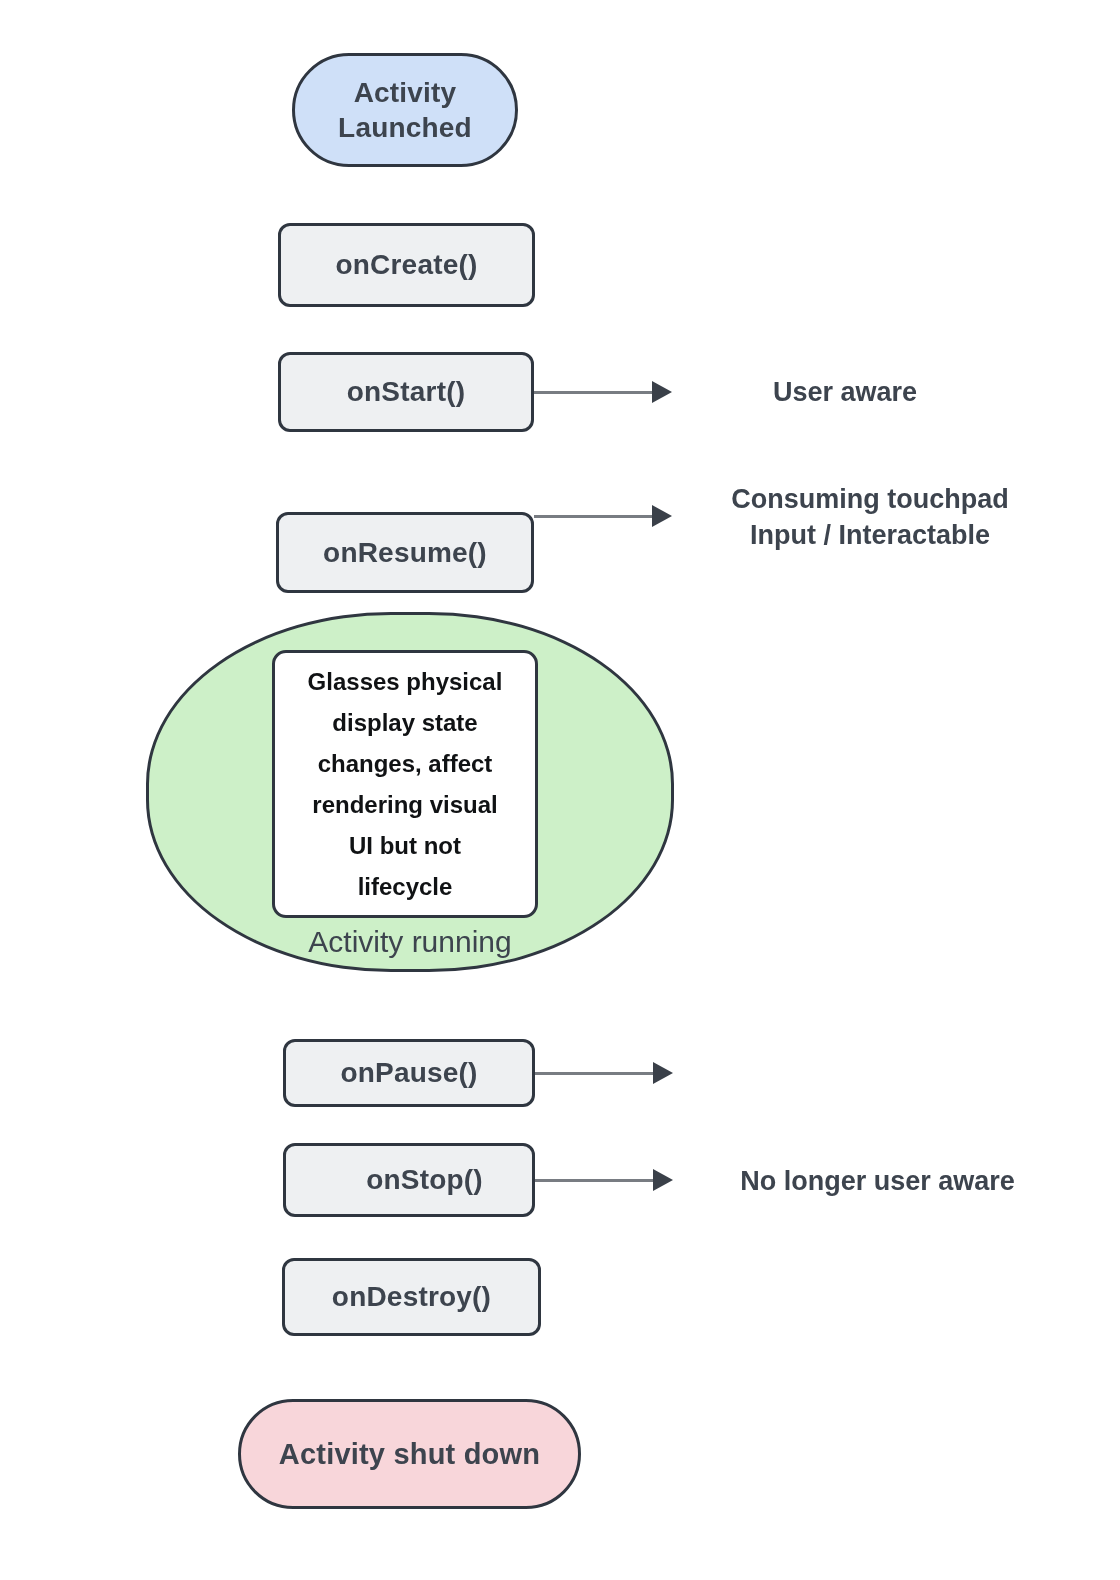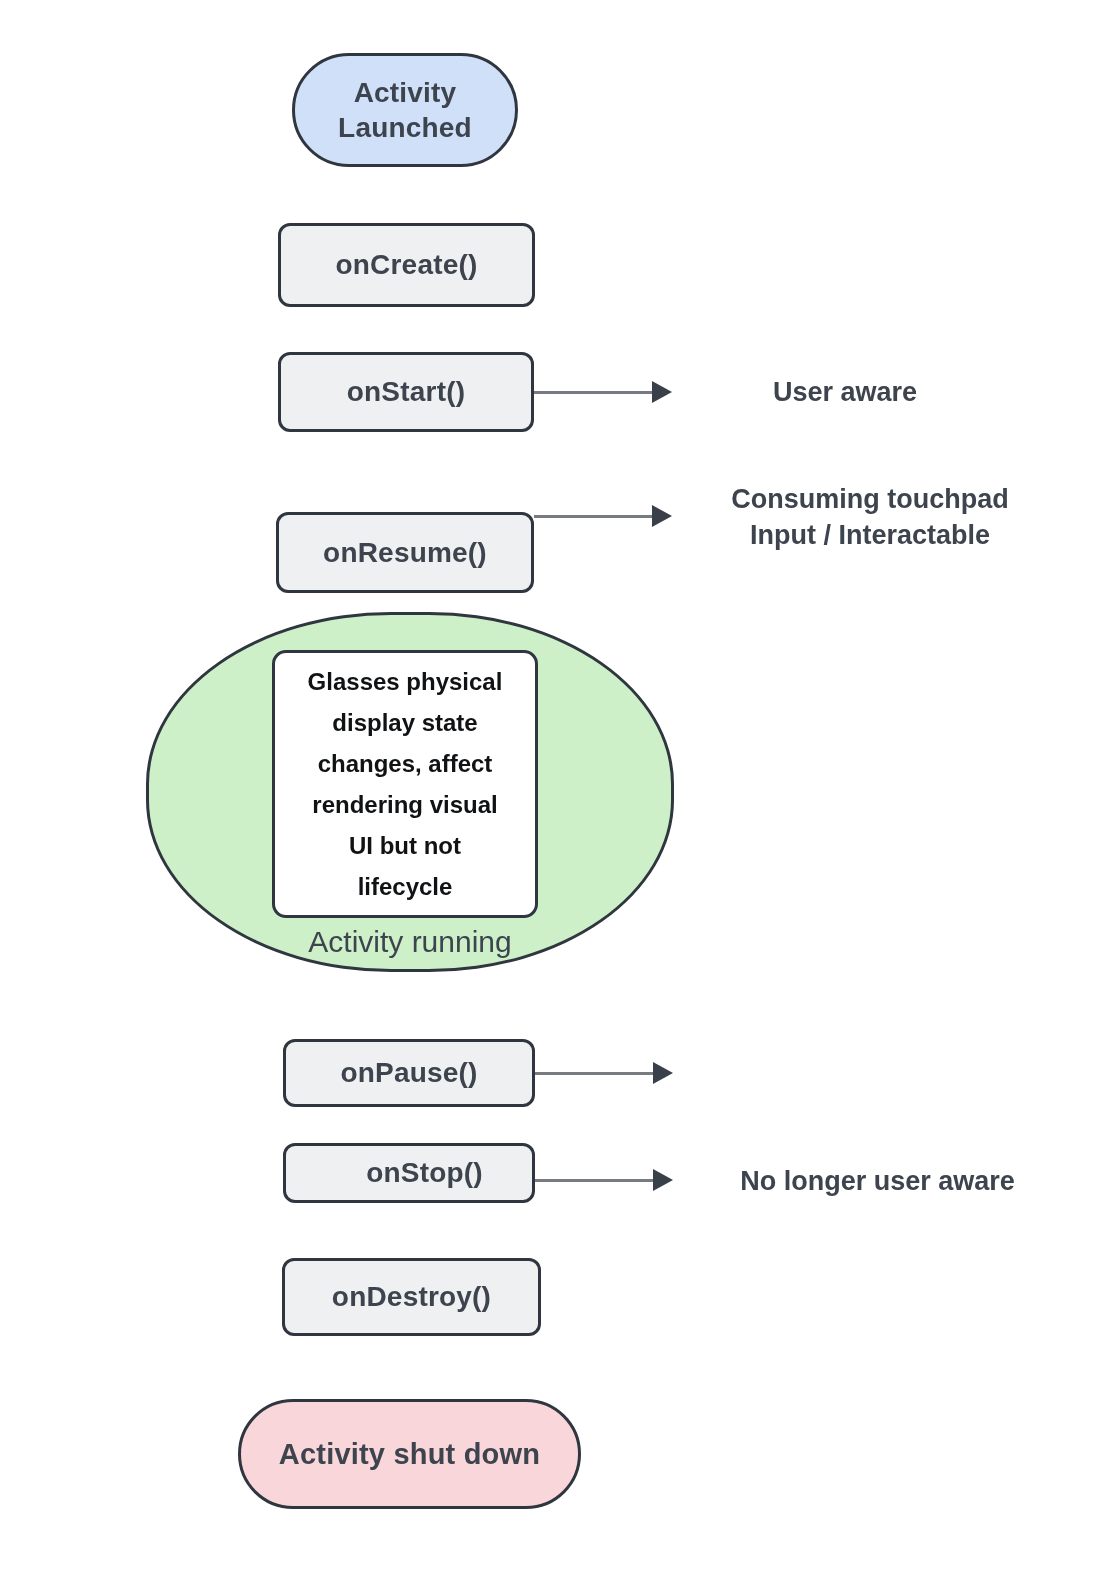--- a/index.html
+++ b/index.html
@@ -39,21 +39,21 @@
   }
   .process {
     border-radius: 12px;
     background: var(--process-fill, #eef0f2);
     font-size: 28px;
   }
   .p-oncreate  { left: 278px; top: 223px; width: 257px; height: 84px; }
   .p-onstart   { left: 278px; top: 352px; width: 256px; height: 80px; }
   .p-onresume  { left: 276px; top: 476px; width: 258px; height: 81px; margin-top: 36px; }
   .p-onpause   { left: 283px; top: 1039px; width: 252px; height: 68px; }
-  .p-onstop    { left: 283px; top: 1143px; width: 252px; height: 60px; padding-left: 31px; }
+  .p-onstop    { left: 283px; top: 1143px; width: 252px; height: 74px; padding-left: 31px; }
   .p-ondestroy { left: 282px; top: 1258px; width: 259px; height: 78px; }
   .running-ellipse {
     position: absolute;
     box-sizing: border-box;
     left: 146px; top: 612px; width: 528px; height: 360px;
     border: 3px solid var(--border-color, #2f3640);
     border-radius: 245px / 172px;
     background: var(--running-fill, #cdf0c8);
   }
   .note-box {

